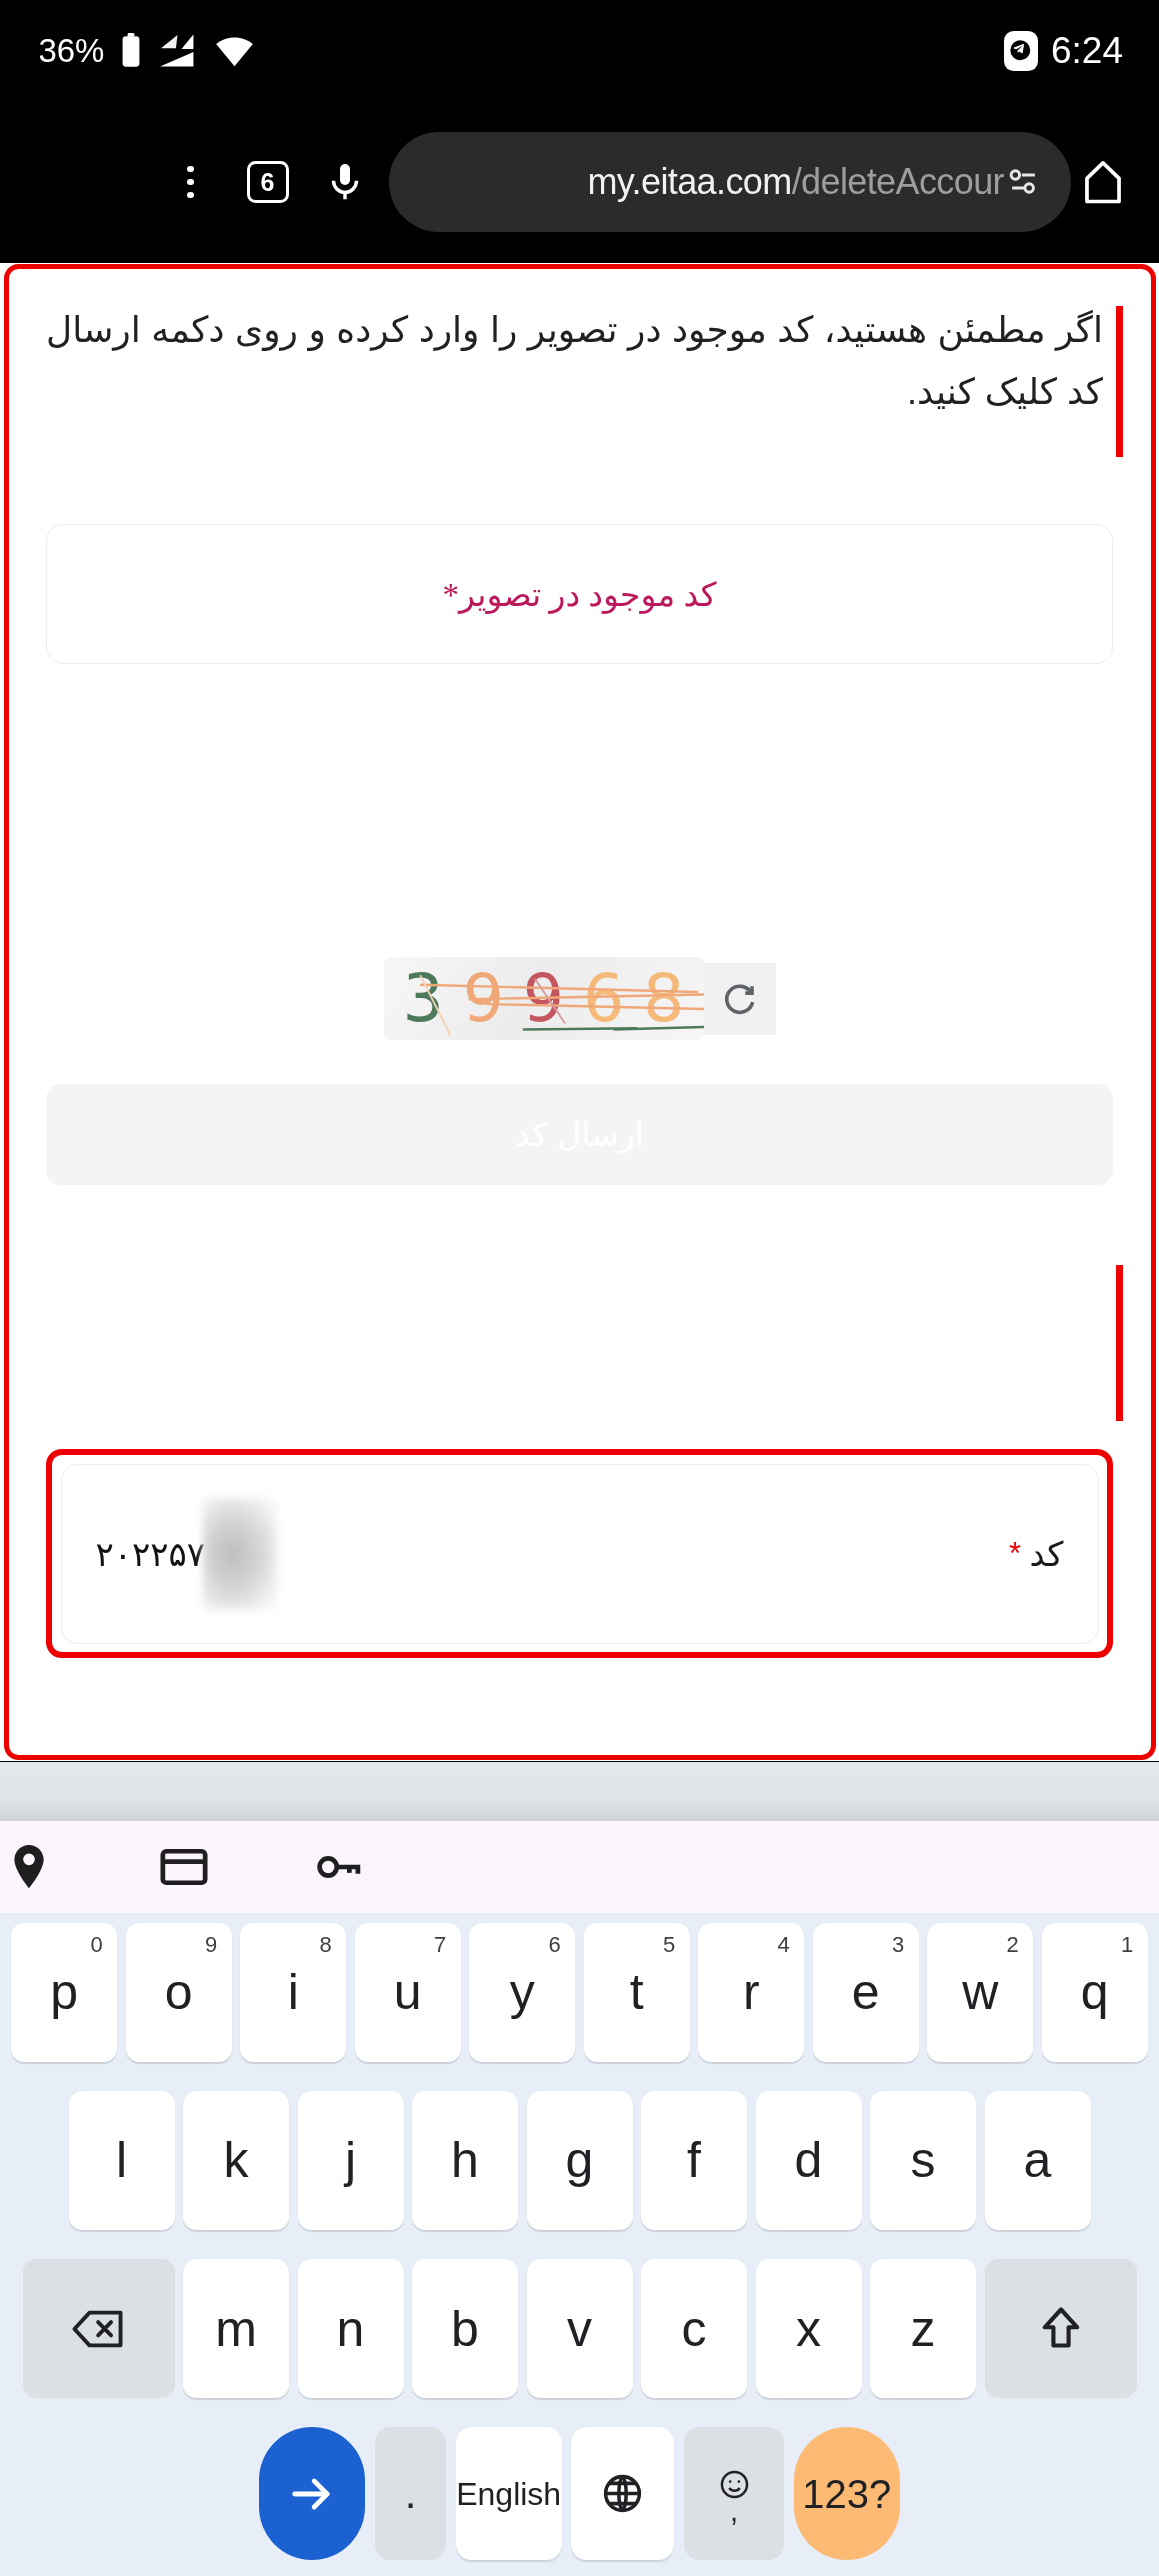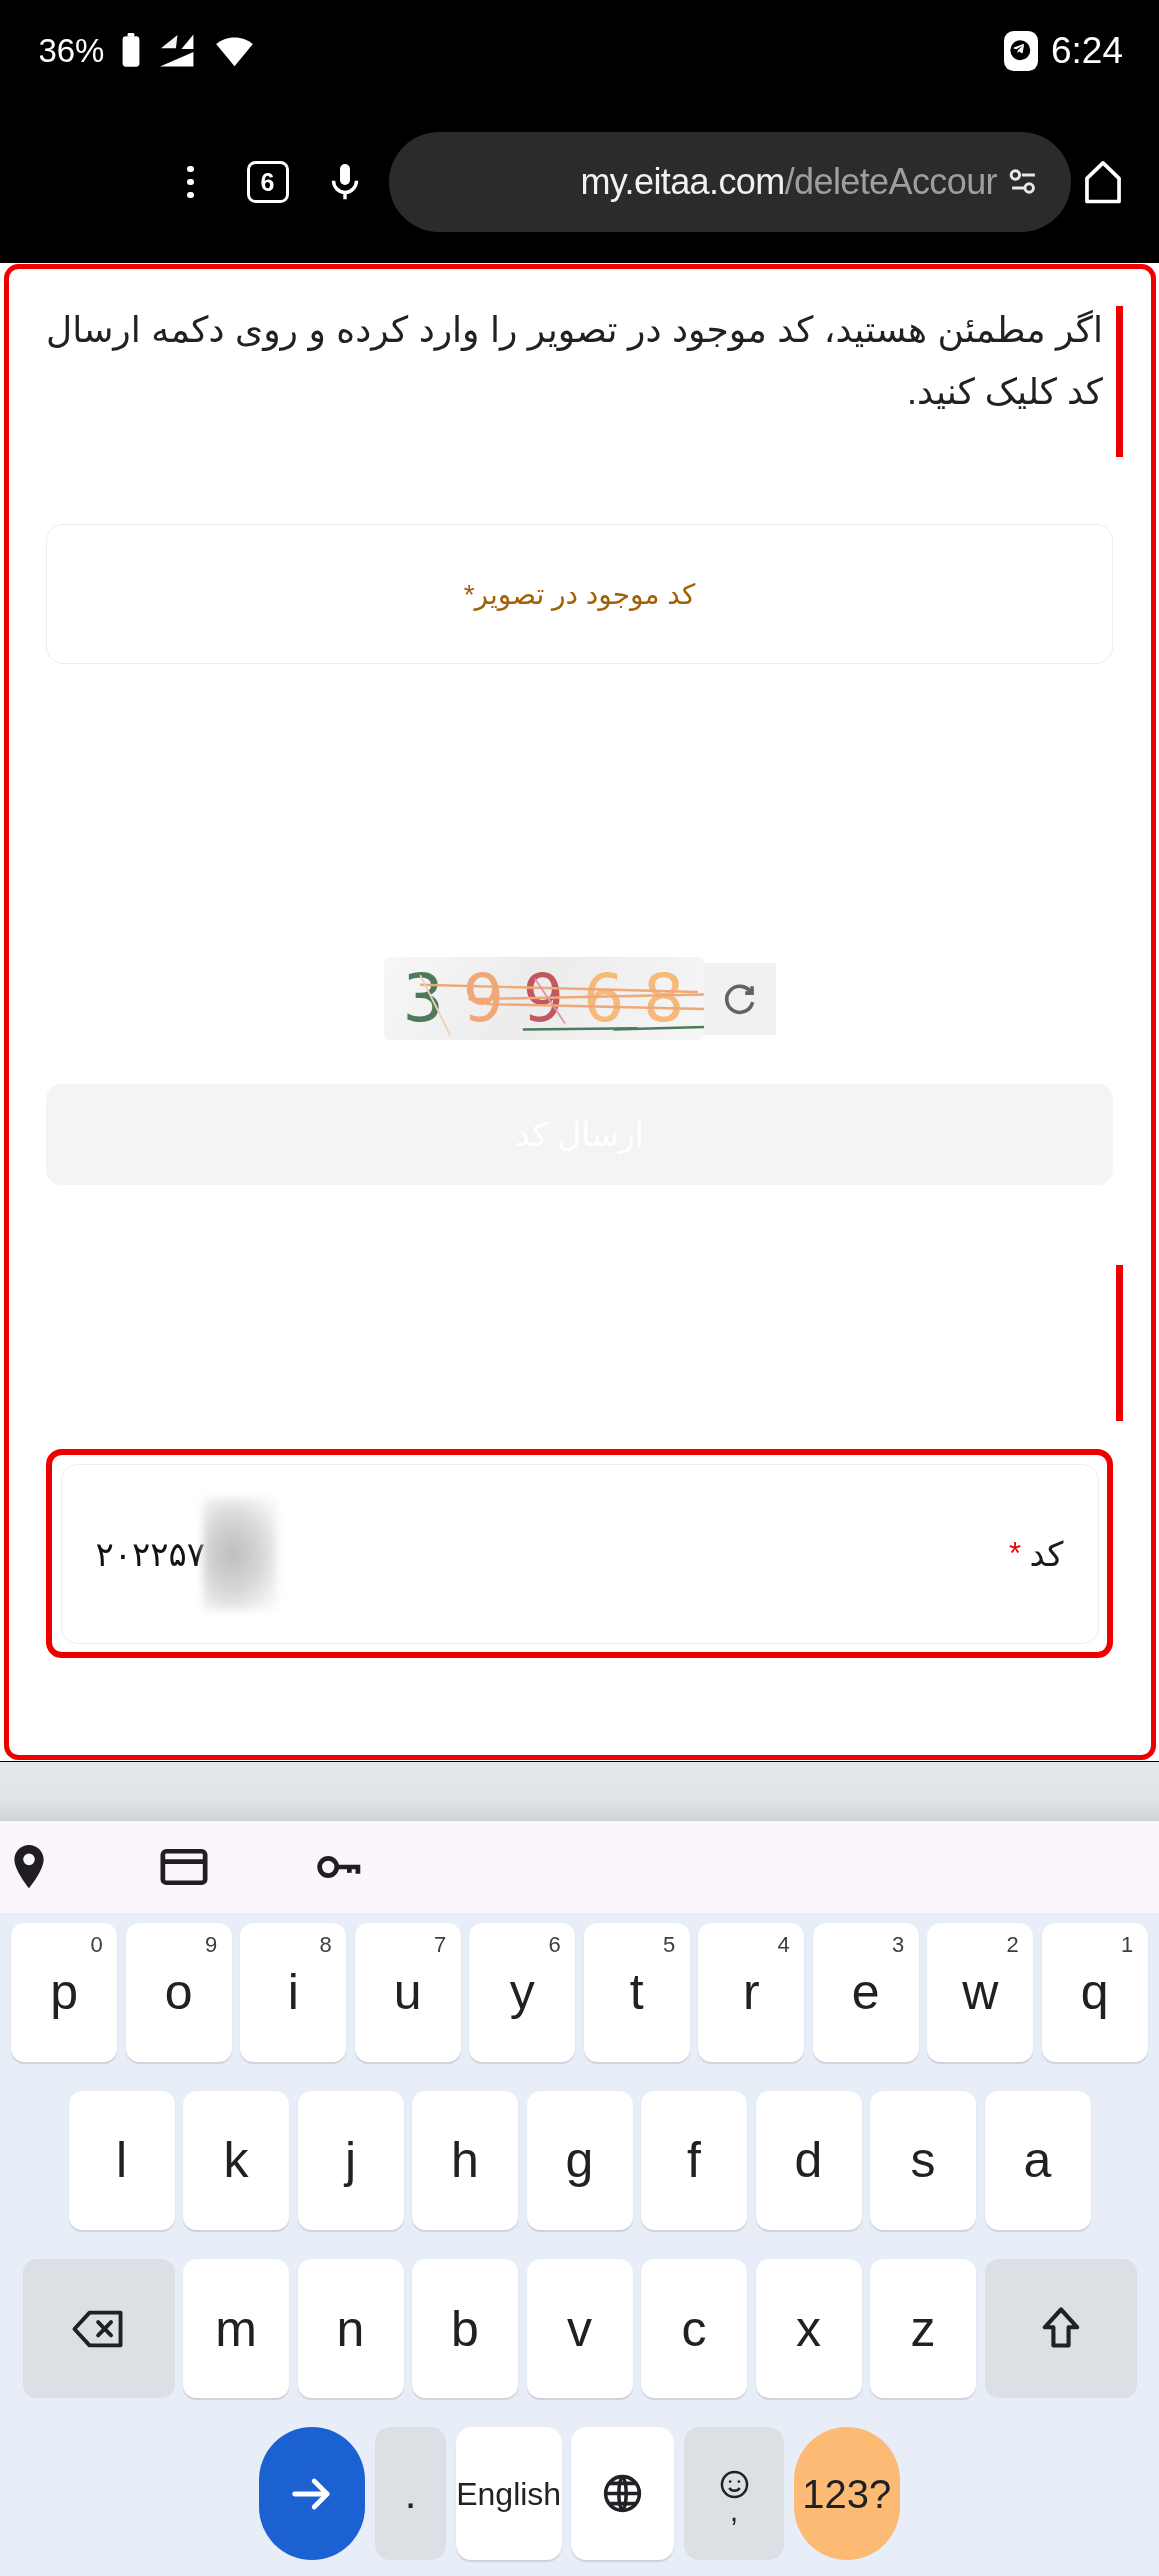--- a/index.html
+++ b/index.html
@@ -34,21 +34,21 @@
   
   .urlbar {
     position: absolute; top: 101px; left: 0; width: 1159px; height: 162px;
     background: #000;
     display: flex; align-items: center; padding: 0 25px;
   }
   .home-btn { width: 63px; display:flex; align-items:center; justify-content:center; }
   .omnibox {
     flex: 0 0 auto; width: 682px; height: 100px; margin-left: 6px;
     background: #2b2b2b; border-radius: 54px;
-    display: flex; align-items: center; padding: 0 28px; gap: 7px;
+    display: flex; align-items: center; padding: 0 28px; gap: 0;
     overflow: hidden;
   }
   .omni-url {
     font-size: 36px; color: #f1f1f1; white-space: nowrap; overflow: hidden;
     direction: ltr; text-align: left; letter-spacing: -0.6px;
   }
   .omni-url .path { color: #9e9e9e; }
   .ub-actions { display: flex; align-items: center; gap: 0; margin-left: auto; }
   .ub-btn { width: 77px; display: flex; align-items: center; justify-content: center; }
   .tabcount {
@@ -85,21 +85,21 @@
     padding: 0 46px;
   }
   .para-1 { position: absolute; top: 36px; left: 0; right: 10px; }
   .para-2 { position: absolute; top: 1002px; left: 0; right: 0; }
 
   .captcha-input {
     position: absolute; top: 261px; left: 46px; width: 1067px; height: 140px;
     border: 1.8px solid #e7edf2; border-radius: 17px; background: #fff;
     display: flex; align-items: center; justify-content: center;
   }
-  .captcha-input .ph { font-size: 28px; color: #a16207; }
+  .captcha-input .ph { font-size: 33px; color: #be185d; font-family: Liberation Serif, serif; }
 
   .captcha-row {
     position: absolute; top: 694px; left: 0; width: 1159px;
     display: flex; align-items: center; justify-content: center; gap: 0;
   }
   .refresh-btn {
     width: 72px; height: 72px; background: #f1f1f1;
     display: flex; align-items: center; justify-content: center;
   }
   .captcha-img {

